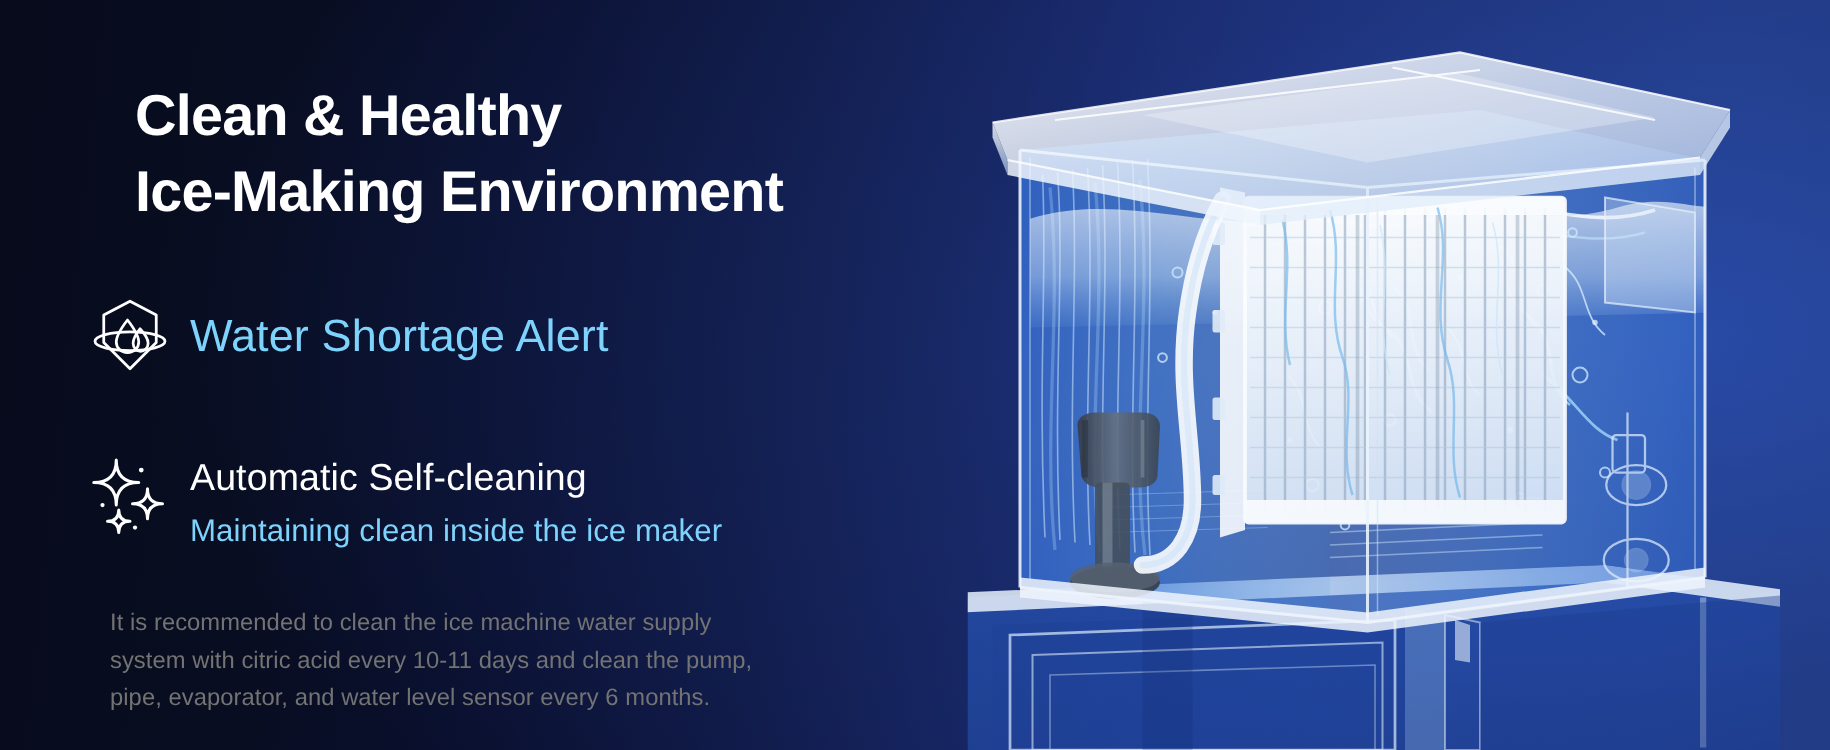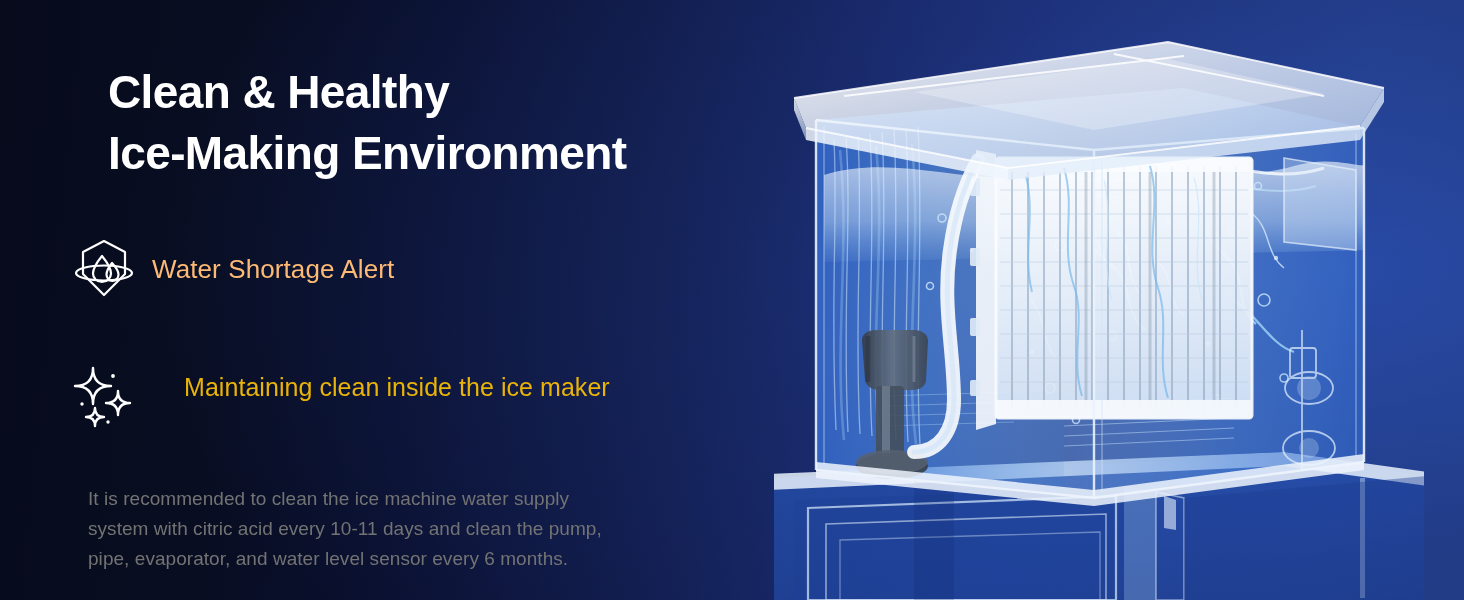--- a/index.html
+++ b/index.html
@@ -60,34 +60,33 @@
   .feature { position:absolute; display:flex; align-items:flex-start; }
 
   .feature-1 { left:68px; top:232px; align-items:center; }
   .feature-2 { left:68px; top:360px; }
 
   .f-icon { width:72px; height:72px; flex:0 0 72px; display:block; }
   .f-icon svg { display:block; width:72px; height:72px; }
 
   .f-text { margin-left:12px; }
   .f-title-1 {
-    color:#fdba74; font-size:26px; font-weight:normal;
+    color:#7dd3fc; font-size:36px; font-weight:normal;
     letter-spacing:0.1px; line-height:1;
     padding-top:2px;
   }
   .f-title-2 {
     color:#ffffff; font-size:30px; font-weight:normal;
     letter-spacing:0.1px; line-height:1;
     padding-top:8px;
   }
   .f-sub {
-    color:#eab308; font-size:25px; font-weight:normal;
+    color:#7dd3fc; font-size:25px; font-weight:normal;
     letter-spacing:0.05px; line-height:1;
     margin-top:15px;
-    margin-left:32px;
   }
 
   .disclaimer {
     position:absolute; left:88px; top:484px;
     width:500px;
     color:#737373;
     font-size:19px;
     line-height:1.58;
     letter-spacing:0.05px;
   }
@@ -406,20 +405,21 @@
             <path d="M27,48 C27,54 30,57 36,57 C30,57 27,60 27,66 C27,60 24,57 18,57 C24,57 27,54 27,48 Z"></path>
           </g>
           <g fill="#ffffff">
             <circle cx="45" cy="16" r="1.9"></circle>
             <circle cx="14" cy="44" r="1.7"></circle>
             <circle cx="40" cy="62" r="1.7"></circle>
           </g>
         </svg>
       </span>
       <div class="f-text">
+        <div class="f-title-2">Automatic Self-cleaning</div>
         <div class="f-sub">Maintaining clean inside the ice maker</div>
       </div>
     </div>
 
     <div class="disclaimer">
       <span>It is recommended to clean the ice machine water supply</span>
       <span>system with citric acid every 10-11 days and clean the pump,</span>
       <span>pipe, evaporator, and water level sensor every 6 months.</span>
     </div>
 

